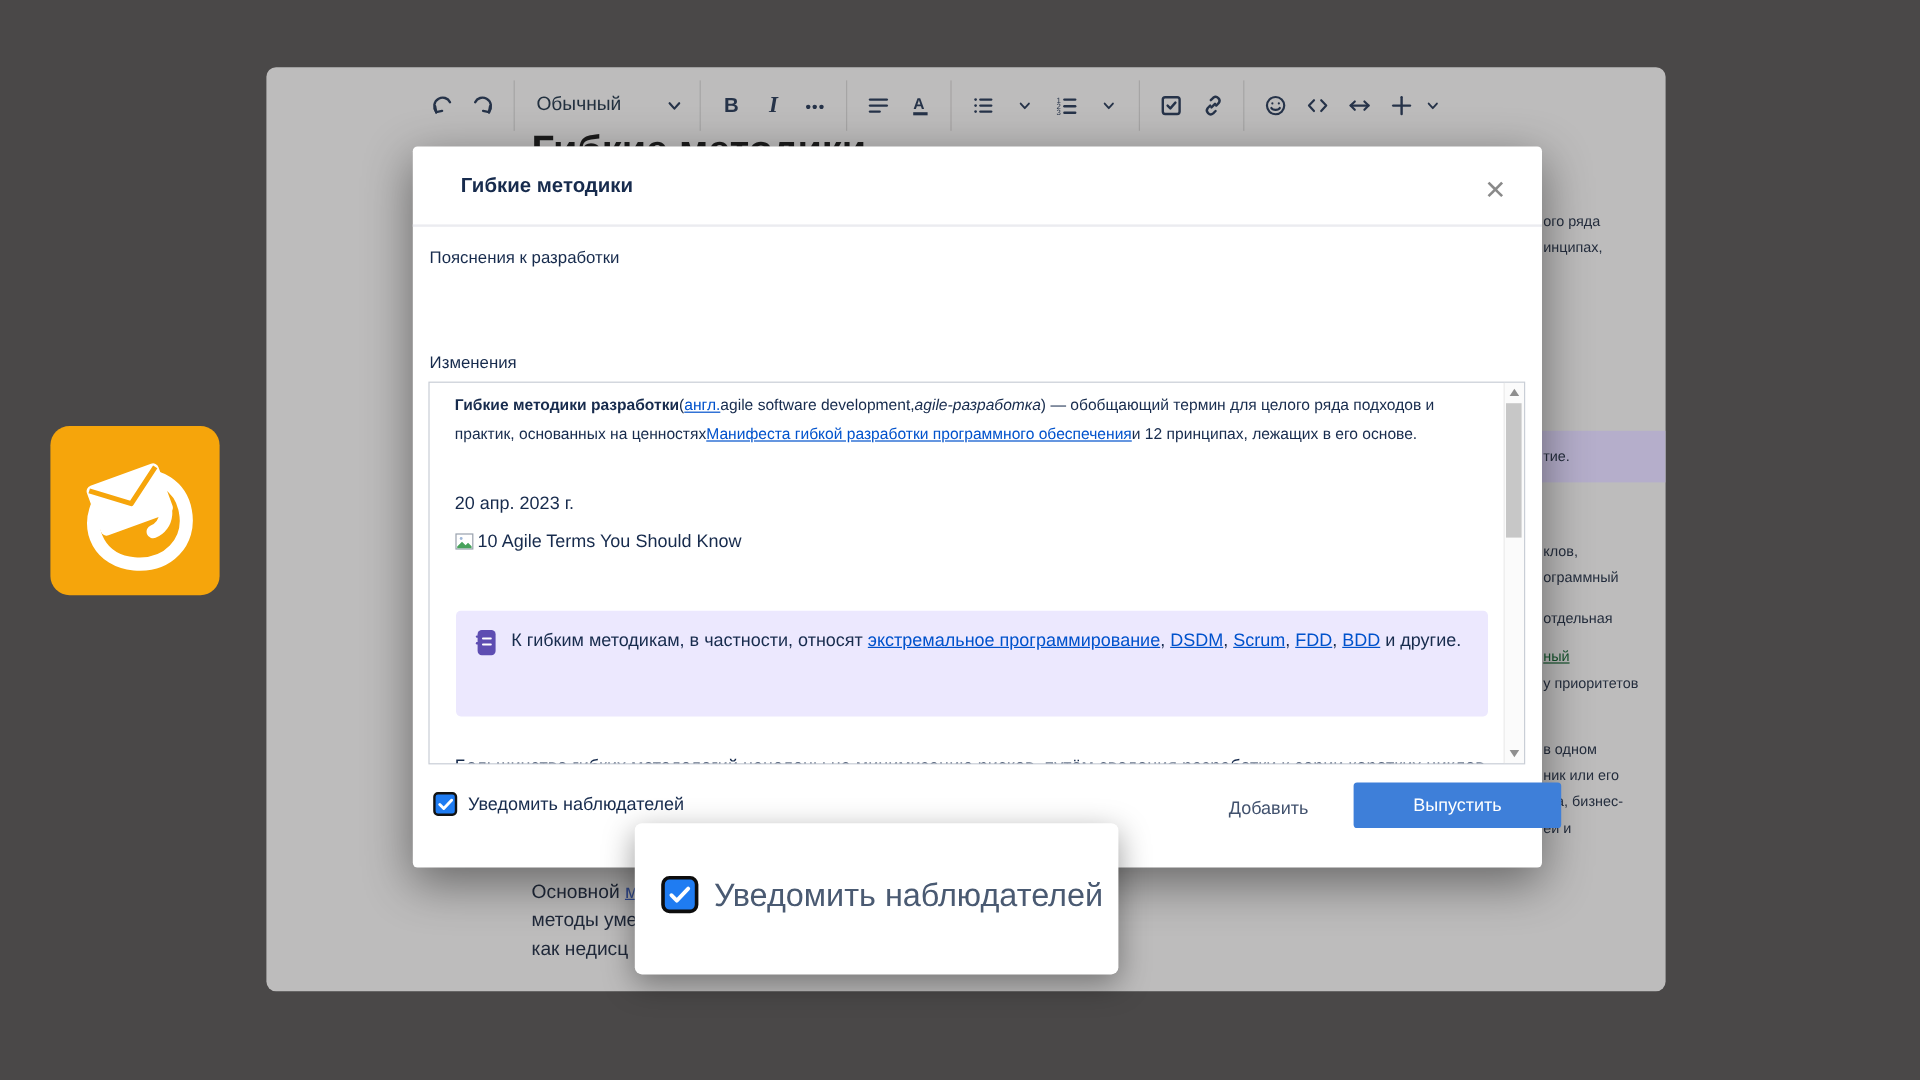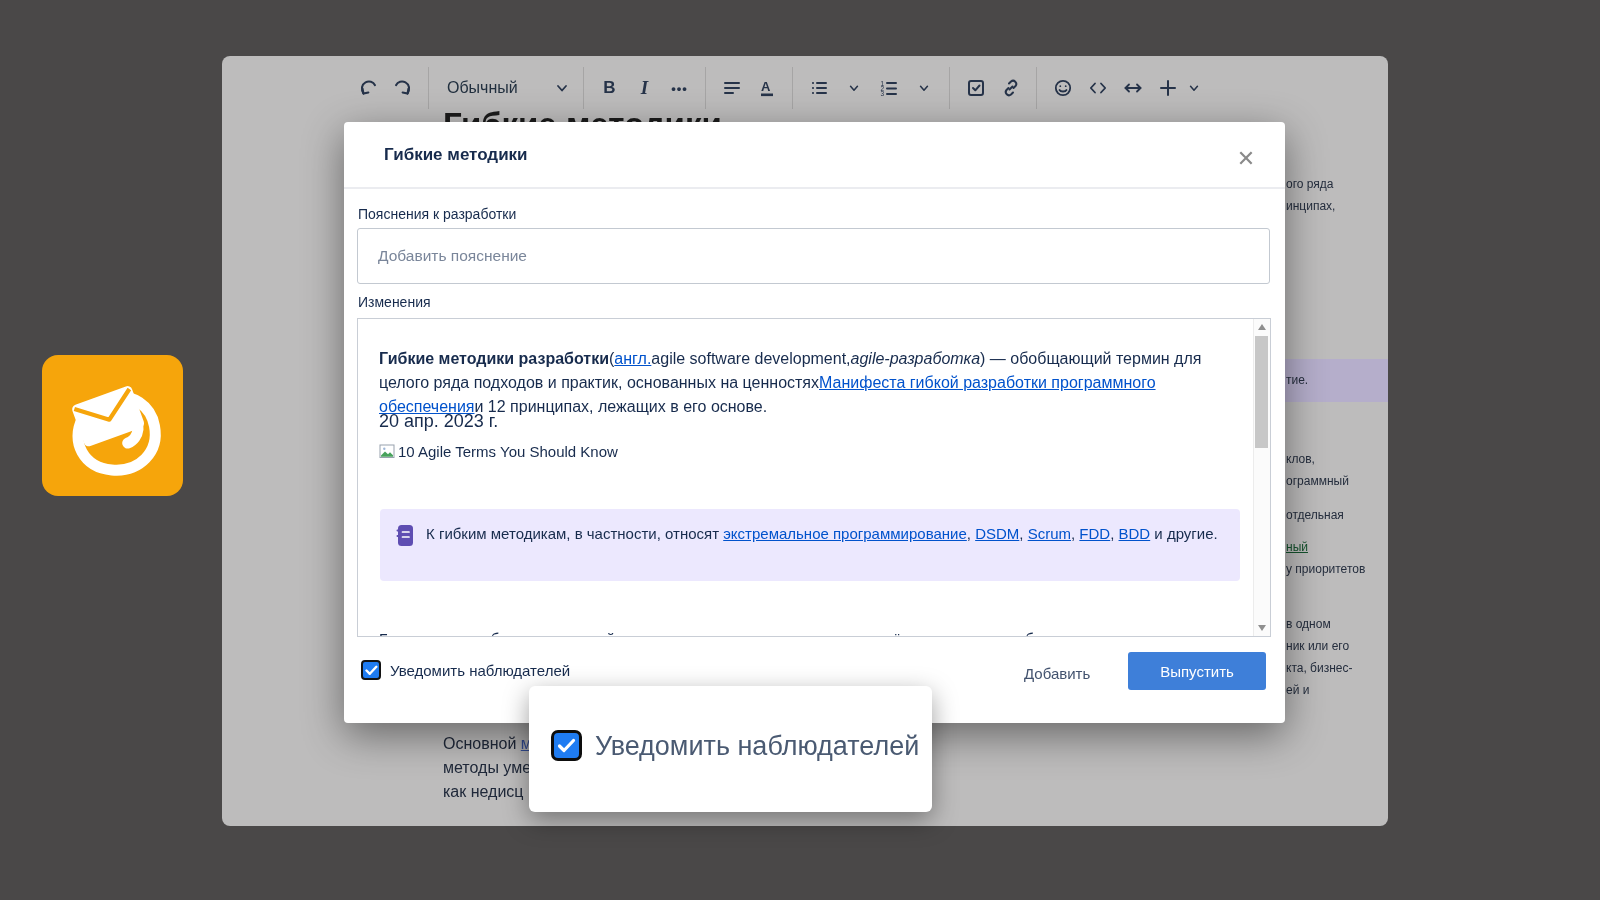--- a/index.html
+++ b/index.html
@@ -47,46 +47,46 @@
     display:flex; align-items:center; justify-content:center; font-size:22px; color:#8A8A8A; }
 
   .m-label { position:absolute; left:14px; font-size:14px; color:#172B4D; }
   .comment-input { position:absolute; left:13px; top:106px; width:913px; height:56px; box-sizing:border-box;
     border:1px solid #C3C9D1; border-radius:3px; padding:0 20px; font-size:15.5px; color:#172B4D;
     font-family:"Liberation Sans", sans-serif; outline:none; background:#fff; }
   .comment-input::placeholder { color:#7A869A; }
 
   .changes-box { position:absolute; left:13px; top:196px; width:914px; height:319px; box-sizing:border-box;
     border:1px solid #C9CED6; background:#fff; overflow:hidden; }
-  .changes-p1 { position:absolute; left:21px; top:7px; width:856px; font-size:16px; line-height:24px; color:#172B4D;margin-top:21px; }
+  .changes-p1 { position:absolute; left:21px; top:7px; width:856px; font-size:13px; line-height:24px; color:#172B4D; }
   .lnk { color:#0052CC; text-decoration:underline; }
-  .prev-date { position:absolute; left:21px; top:92px; font-size:18px; color:#172B4D; }
+  .prev-date { position:absolute; left:21px; top:92px; font-size:15px; color:#172B4D; }
   .img-line { position:absolute; left:21px; top:124px; display:flex; align-items:center; gap:2px;
     font-size:15px; color:#172B4D; }
-  .info-panel { position:absolute; left:22px; top:190px; width:860px; height:72px;
+  .info-panel { position:absolute; left:22px; top:190px; width:860px; height:88px;
     background:#ECE8FE; border-radius:4px; }
   .panel-icon { position:absolute; left:16px; top:15px; }
   .panel-text { position:absolute; left:46px; top:13px; width:794px; font-size:15px; line-height:23px; color:#172B4D; }
   .clipped { position:absolute; left:21px; top:311px; width:860px; height:7px; overflow:hidden;
     font-size:15px; color:#172B4D; }
 
   .sb { position:absolute; right:0; top:0; width:16px; height:317px; background:#FBFBFB; border-left:1px solid #ECECEC; }
   .sb-up { position:absolute; top:5px; left:4px; width:0; height:0;
     border-left:4px solid transparent; border-right:4px solid transparent; border-bottom:6px solid #8F8F8F; }
   .sb-down { position:absolute; bottom:5px; left:4px; width:0; height:0;
     border-left:4px solid transparent; border-right:4px solid transparent; border-top:6px solid #8F8F8F; }
   .sb-thumb { position:absolute; top:17px; left:1px; width:13px; height:112px; background:#C7C7C7; }
 
   .footer-check { position:absolute; left:17px; top:538px; display:flex; align-items:center; gap:9px; }
   .cb-small { width:20px; height:20px; box-sizing:border-box; border:2px solid #121212; border-radius:4px;
     background:#1F7CF2; display:flex; align-items:center; justify-content:center; }
   .footer-check-label { font-size:15px; color:#172B4D; }
   .btn-close { position:absolute; left:662px; top:535px; padding:8px 18px; font-size:15px; color:#42526E;
     background:transparent; border:none; font-family:inherit; }
-  .btn-publish { position:absolute; left:784px; top:530px; width:138px; height:38px; background:#3E7FD9;
+  .btn-publish { position:absolute; left:784px; top:530px; width:173px; height:38px; background:#3E7FD9;
     color:#FFFFFF; font-size:15px; border:none; border-radius:3px; font-family:inherit; }
 
   
   .magnifier { position:absolute; left:529px; top:686px; width:403px; height:126px; background:#FFFFFF;
     border-radius:6px; box-shadow:0 8px 26px rgba(0,0,0,.38); z-index:20; }
   .cb-big { position:absolute; left:22px; top:44px; width:31px; height:31px; box-sizing:border-box;
     border:3px solid #0D0D0D; border-radius:7px; background:#1F7CF2;
     display:flex; align-items:center; justify-content:center; }
   .mag-label { position:absolute; left:66px; top:45px; font-size:27px; color:#4A5A72; white-space:nowrap; }
 </style>
@@ -248,21 +248,20 @@
   <span class="bline" style="left:221px; top:727px">как недисц</span>
 </div>
 
 <div class="modal">
   <div class="modal-header">
     <span class="modal-title">Гибкие методики</span>
   </div>
   <div class="modal-close">✕</div>
 
   <div class="m-label" style="top:84px">Пояснения к разработки</div>
-  <input class="comment-input" type="text" placeholder="Добавить пояснение" style="">
 
   <div class="m-label" style="top:172px">Изменения</div>
 
   <div class="changes-box">
     <div class="changes-p1"><b>Гибкие методики разработки</b><span>(</span><a class="lnk">англ.</a><span>agile software development,</span><i>agile-разработка</i><span>) — обобщающий термин для целого ряда подходов и практик, основанных на ценностях</span><a class="lnk">Манифеста гибкой разработки программного обеспечения</a><span>и 12 принципах, лежащих в его основе.</span></div>
 
     <div class="prev-date">20 апр. 2023 г.</div>
 
     <div class="img-line">
       <svg class="icon-svg" width="17" height="17" viewBox="0 0 17 17">

